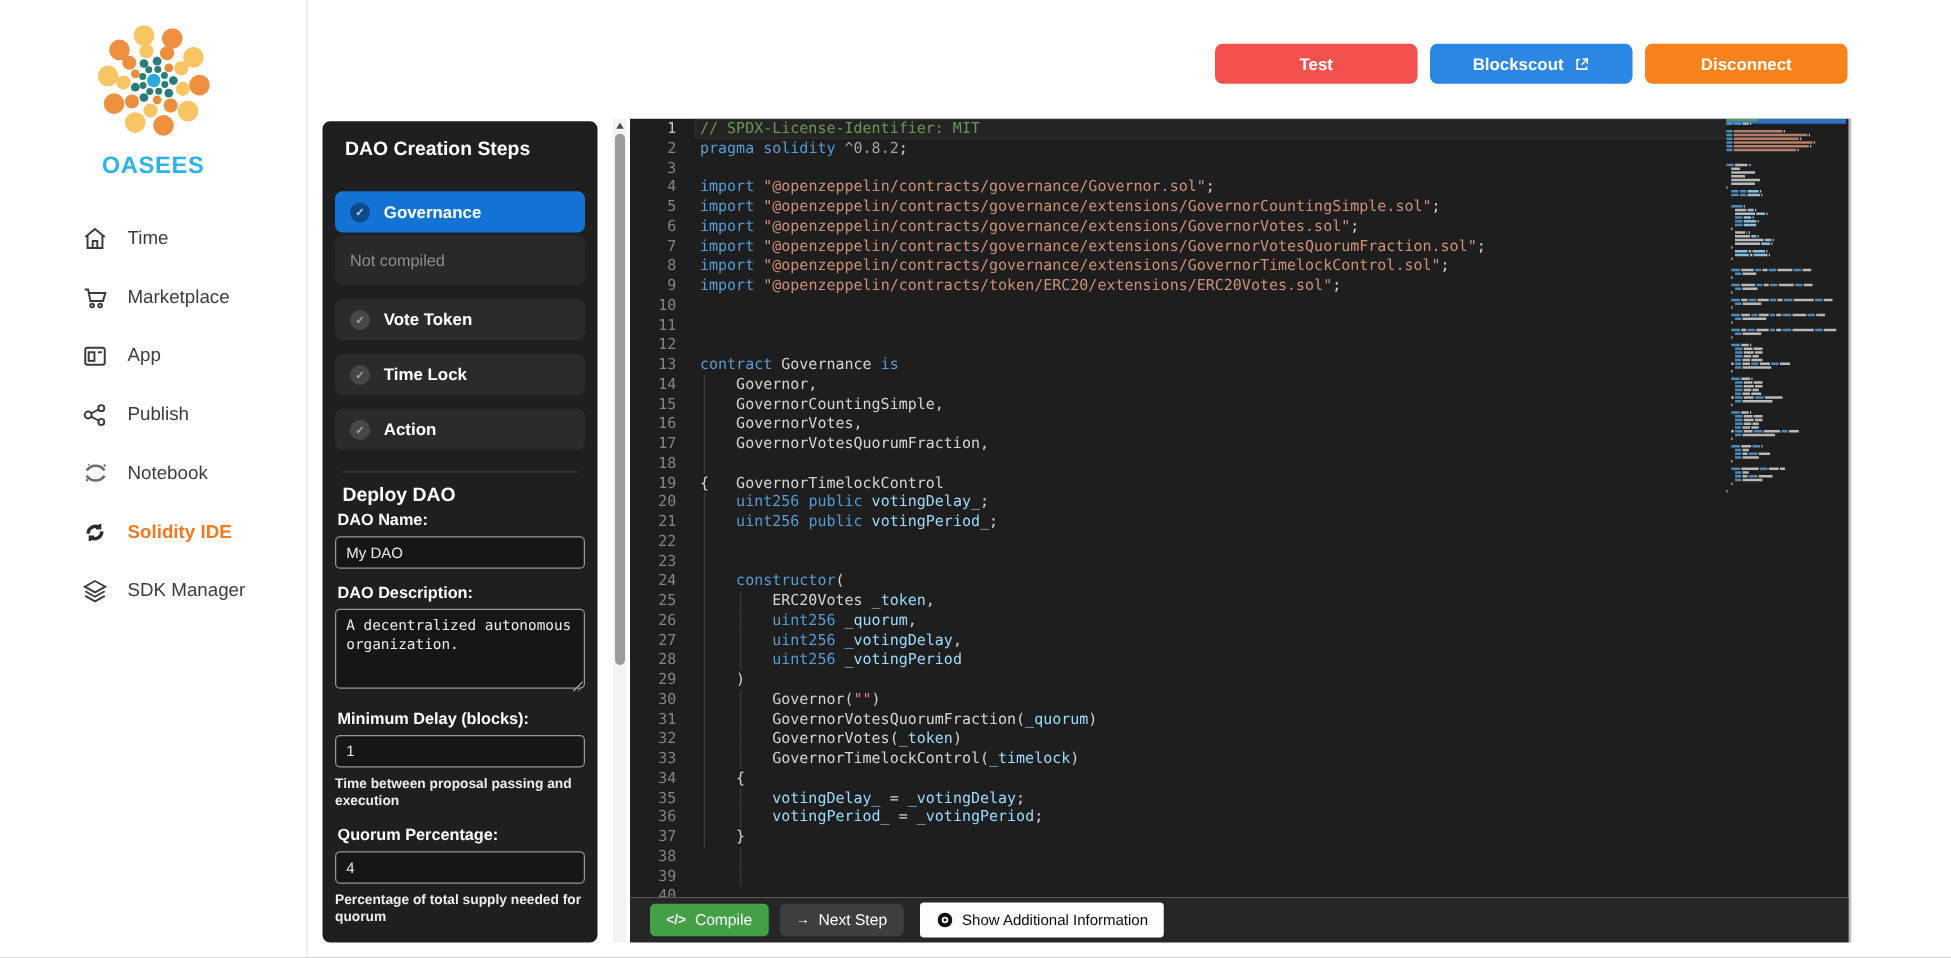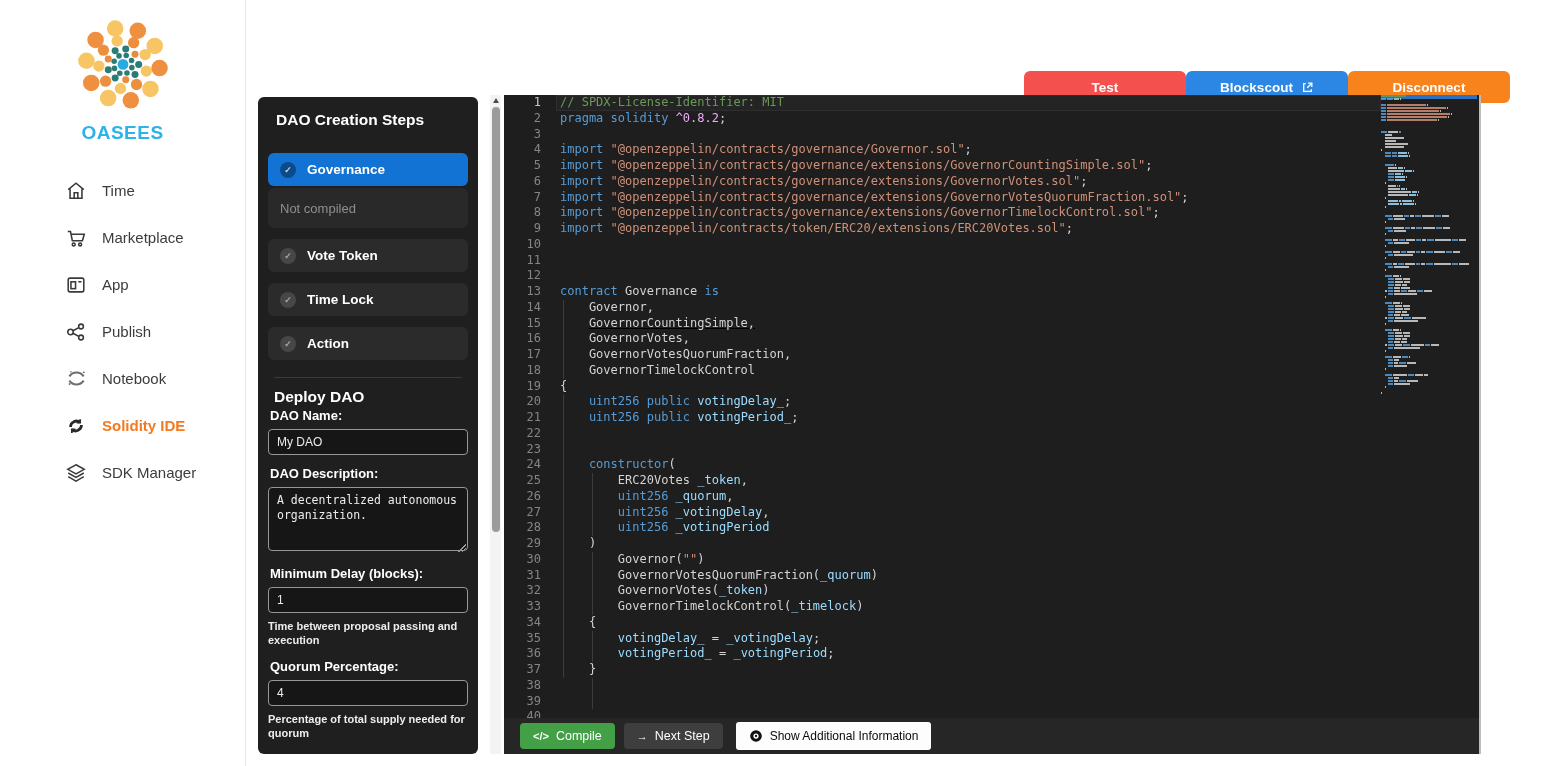--- a/index.html
+++ b/index.html
@@ -10,21 +10,21 @@
            border-right:1px solid #e7e7e7;}
   .logo-wrap{position:absolute;left:0;top:16px;width:245px;text-align:center;}
   .logo-wrap svg{display:block;margin:0 auto;}
   .brand{margin-top:2px;font-size:19px;font-weight:bold;color:#2db3ea;letter-spacing:.5px;}
   .nav{position:absolute;left:0;top:167px;width:245px;}
   .nav-item{height:47px;display:flex;align-items:center;padding-left:64px;gap:14px;
             font-size:15px;font-weight:500;color:#3c3c3c;cursor:pointer;}
   .nav-item .nico{width:24px;height:24px;display:flex;align-items:center;justify-content:center;}
   .nav-item.active{color:#f47920;font-weight:700;}
   
-  .header-buttons{position:absolute;left:1024px;top:35px;display:flex;margin-top:36px;}
+  .header-buttons{position:absolute;left:972px;top:35px;display:flex;gap:10px;}
   .hbtn{width:162px;height:32px;border:none;border-radius:6px;color:#fff;font-weight:bold;
         font-size:13.5px;display:flex;align-items:center;justify-content:center;gap:8px;
         font-family:"Liberation Sans",sans-serif;cursor:pointer;}
   
   .panel{position:absolute;left:258px;top:97px;width:220px;height:657px;background:#1f1f1f;
          border-radius:6px;padding:12px 10px;box-sizing:border-box;overflow:hidden;color:#fff;}
   .panel-title{font-size:15.5px;font-weight:bold;margin:2px 0 24px 8px;}
   .step-card{height:33px;border-radius:6px;background:#2b2b2b;display:flex;align-items:center;
              padding-left:12px;gap:11px;font-size:13.5px;font-weight:600;color:#fff;
              margin-top:11px;cursor:pointer;}
@@ -59,21 +59,21 @@
   .gutter{position:absolute;left:0;top:0;width:52px;}
   .gnum{height:15.75px;line-height:15.75px;text-align:right;padding-right:15px;color:#858585;
         font-family:"DejaVu Sans Mono",monospace;font-size:12px;}
   .gnum.hl{color:#c6c6c6;}
   .code{position:absolute;left:52px;top:0;right:98px;}
   .code-row{position:relative;height:15.75px;line-height:15.75px;white-space:pre;
             font-family:"DejaVu Sans Mono",monospace;font-size:12px;padding-left:4px;}
   .code-row.hl{background:#242424;box-shadow:inset 0 0 0 1px #2e2e2e;}
   .guide{position:absolute;top:0;bottom:0;width:1px;background:#3c3c3c;}
   .tk-c{color:#6a9955}.tk-k{color:#569cd6}.tk-s{color:#ce9178}
-  .tk-n{color:#f0abfc}.tk-p{color:#d4d4d4}.tk-i{color:#9cdcfe}
+  .tk-n{color:#a3a3a3}.tk-p{color:#d4d4d4}.tk-i{color:#9cdcfe}
   .minimap{position:absolute;top:0;right:2px;width:96px;height:623px;overflow:hidden;}
   .mm-slider{position:absolute;top:0;left:0;right:0;height:4px;background:#2d7bd2;opacity:.9;}
   .mm-row{height:3px;white-space:nowrap;}
   .mm-row span{display:inline-block;height:2px;margin-right:1px;vertical-align:top;opacity:.85;}
   .editor-edge{position:absolute;left:1479px;top:95px;width:2px;height:659px;background:#bdbdbd;}
   
   .bottombar{position:absolute;left:504px;top:718px;width:975px;height:36px;background:#262626;
              display:flex;align-items:center;padding-left:16px;box-sizing:border-box;gap:9px;}
   .bbtn{height:26px;border:none;border-radius:4px;color:#fff;font-size:12.5px;font-weight:500;
         display:flex;align-items:center;gap:7px;padding:0 13px;cursor:pointer;
@@ -313,24 +313,24 @@
         <div class="code-row"><span style="padding-left: 0ch; display: inline-block;"><span class="tk-k">import</span><span class="tk-p"> </span><span class="tk-s">"@openzeppelin/contracts/governance/extensions/GovernorCountingSimple.sol"</span><span class="tk-p">;</span></span></div>
         <div class="code-row"><span style="padding-left: 0ch; display: inline-block;"><span class="tk-k">import</span><span class="tk-p"> </span><span class="tk-s">"@openzeppelin/contracts/governance/extensions/GovernorVotes.sol"</span><span class="tk-p">;</span></span></div>
         <div class="code-row"><span style="padding-left: 0ch; display: inline-block;"><span class="tk-k">import</span><span class="tk-p"> </span><span class="tk-s">"@openzeppelin/contracts/governance/extensions/GovernorVotesQuorumFraction.sol"</span><span class="tk-p">;</span></span></div>
         <div class="code-row"><span style="padding-left: 0ch; display: inline-block;"><span class="tk-k">import</span><span class="tk-p"> </span><span class="tk-s">"@openzeppelin/contracts/governance/extensions/GovernorTimelockControl.sol"</span><span class="tk-p">;</span></span></div>
         <div class="code-row"><span style="padding-left: 0ch; display: inline-block;"><span class="tk-k">import</span><span class="tk-p"> </span><span class="tk-s">"@openzeppelin/contracts/token/ERC20/extensions/ERC20Votes.sol"</span><span class="tk-p">;</span></span></div>
         <div class="code-row"><span style="padding-left: 0ch; display: inline-block;"></span></div>
         <div class="code-row"><span style="padding-left: 0ch; display: inline-block;"></span></div>
         <div class="code-row"><span style="padding-left: 0ch; display: inline-block;"></span></div>
         <div class="code-row"><span style="padding-left: 0ch; display: inline-block;"><span class="tk-k">contract</span><span class="tk-p"> Governance </span><span class="tk-k">is</span></span></div>
         <div class="code-row"><span class="guide" style="left: calc(0ch + 7px);"></span><span style="padding-left: 4ch; display: inline-block;"><span class="tk-p">Governor,</span></span></div>
-        <div class="code-row"><span class="guide" style="left: calc(0ch + 7px);"></span><span style="padding-left: 4ch; display: inline-block; text-decoration: underline;"><span class="tk-p">GovernorCountingSimple,</span></span></div>
+        <div class="code-row"><span class="guide" style="left: calc(0ch + 7px);"></span><span style="padding-left: 4ch; display: inline-block;"><span class="tk-p">GovernorCountingSimple,</span></span></div>
         <div class="code-row"><span class="guide" style="left: calc(0ch + 7px);"></span><span style="padding-left: 4ch; display: inline-block;"><span class="tk-p">GovernorVotes,</span></span></div>
         <div class="code-row"><span class="guide" style="left: calc(0ch + 7px);"></span><span style="padding-left: 4ch; display: inline-block;"><span class="tk-p">GovernorVotesQuorumFraction,</span></span></div>
-        <div class="code-row"><span class="guide" style="left: calc(0ch + 7px);"></span><span style="padding-left: 4ch; display: inline-block;"><span class="tk-p">GovernorTimelockControl</span></span></div>
+        <div class="code-row"><span class="guide" style="left: calc(0ch + 7px);"></span><span style="padding-left: 4ch; display: inline-block; margin-top: 16px;"><span class="tk-p">GovernorTimelockControl</span></span></div>
         <div class="code-row"><span style="padding-left: 0ch; display: inline-block;"><span class="tk-p">{</span></span></div>
         <div class="code-row"><span class="guide" style="left: calc(0ch + 7px);"></span><span style="padding-left: 4ch; display: inline-block;"><span class="tk-k">uint256</span><span class="tk-p"> </span><span class="tk-k">public</span><span class="tk-p"> </span><span class="tk-i">votingDelay_</span><span class="tk-p">;</span></span></div>
         <div class="code-row"><span class="guide" style="left: calc(0ch + 7px);"></span><span style="padding-left: 4ch; display: inline-block;"><span class="tk-k">uint256</span><span class="tk-p"> </span><span class="tk-k">public</span><span class="tk-p"> </span><span class="tk-i">votingPeriod_</span><span class="tk-p">;</span></span></div>
         <div class="code-row"><span class="guide" style="left: calc(0ch + 7px);"></span><span style="padding-left: 0ch; display: inline-block;"></span></div>
         <div class="code-row"><span class="guide" style="left: calc(0ch + 7px);"></span><span style="padding-left: 0ch; display: inline-block;"></span></div>
         <div class="code-row"><span class="guide" style="left: calc(0ch + 7px);"></span><span style="padding-left: 4ch; display: inline-block;"><span class="tk-k">constructor</span><span class="tk-p">(</span></span></div>
         <div class="code-row"><span class="guide" style="left: calc(0ch + 7px);"></span><span class="guide" style="left: calc(4ch + 7px);"></span><span style="padding-left: 8ch; display: inline-block;"><span class="tk-p">ERC20Votes </span><span class="tk-i">_token</span><span class="tk-p">,</span></span></div>
         <div class="code-row"><span class="guide" style="left: calc(0ch + 7px);"></span><span class="guide" style="left: calc(4ch + 7px);"></span><span style="padding-left: 8ch; display: inline-block;"><span class="tk-k">uint256</span><span class="tk-p"> </span><span class="tk-i">_quorum</span><span class="tk-p">,</span></span></div>
         <div class="code-row"><span class="guide" style="left: calc(0ch + 7px);"></span><span class="guide" style="left: calc(4ch + 7px);"></span><span style="padding-left: 8ch; display: inline-block;"><span class="tk-k">uint256</span><span class="tk-p"> </span><span class="tk-i">_votingDelay</span><span class="tk-p">,</span></span></div>
         <div class="code-row"><span class="guide" style="left: calc(0ch + 7px);"></span><span class="guide" style="left: calc(4ch + 7px);"></span><span style="padding-left: 8ch; display: inline-block;"><span class="tk-k">uint256</span><span class="tk-p"> </span><span class="tk-i">_votingPeriod</span></span></div>

